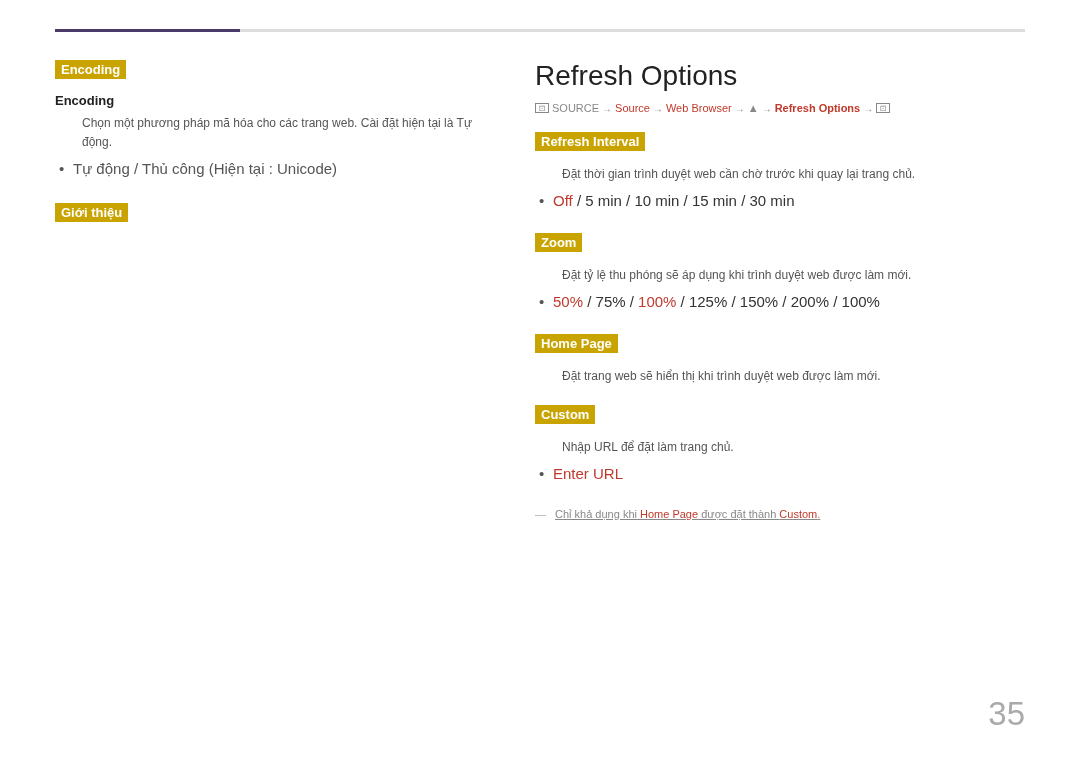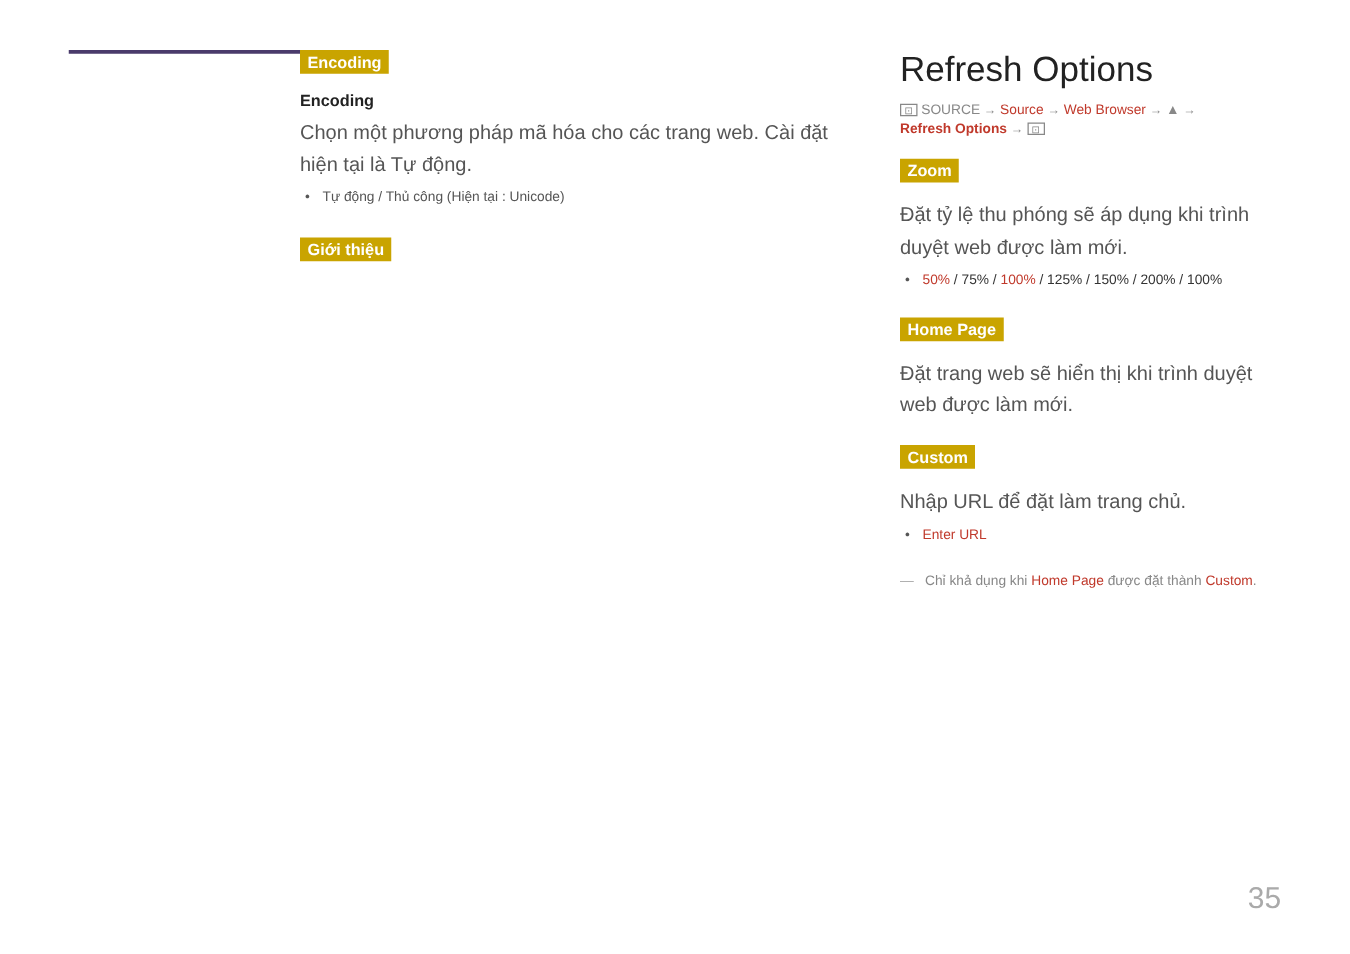--- a/index.html
+++ b/index.html
@@ -9,22 +9,23 @@
       font-size: 13px;
       color: #333;
       width: 1080px;
       height: 763px;
       overflow: hidden;
       position: relative;
     }
 
     .page-container {
       display: flex;
+      flex-direction: column;
       height: 100%;
-      padding: 40px 55px 40px 55px;
+      padding: 29px 55px 40px 55px;
     }
 
     
     .top-dividers {
       display: flex;
       margin-bottom: 28px;
       gap: 0;
     }
     .divider-dark {
       width: 185px;
@@ -69,54 +70,55 @@
     }
 
     .subsection-title {
       font-size: 13px;
       font-weight: 700;
       color: #222;
       margin-bottom: 6px;
     }
 
     .description {
-      font-size: 16px;
+      font-size: 12px;
       color: #555;
       line-height: 1.6;
       margin-bottom: 5px;
+      margin-left: 27px;
     }
 
     .bullet-list {
       list-style: none;
       padding-left: 18px;
       margin-bottom: 20px;
     }
     .bullet-list li {
-      font-size: 11px;
+      font-size: 15px;
       color: #555;
       line-height: 1.6;
       position: relative;
     }
     .bullet-list li::before {
       content: '•';
       position: absolute;
       left: -14px;
       color: #555;
     }
 
     
     .opt-orange { color: #c0392b; }
     .opt-dark { color: #333; }
 
     
     .page-number {
       position: absolute;
       bottom: 30px;
       right: 55px;
-      font-size: 24px;
+      font-size: 33px;
       font-weight: 300;
       color: #aaa;
     }
 
     
     .refresh-options-title {
       font-size: 28px;
       font-weight: 400;
       color: #222;
       margin-bottom: 10px;
@@ -169,20 +171,21 @@
       margin-bottom: 18px;
     }
 
     
     .note-text {
       font-size: 11px;
       color: #888;
       padding-left: 20px;
       position: relative;
       line-height: 1.5;
+      text-decoration: underline;
     }
     .note-text::before {
       content: '―';
       position: absolute;
       left: 0;
       color: #aaa;
     }
 
     .left-section-block {
       margin-bottom: 22px;
@@ -233,20 +236,29 @@
         <span class="bc-arrow">→</span>
         <span class="bc-link">Web Browser</span>
         <span class="bc-arrow">→</span>
         <span class="bc-text">▲</span>
         <span class="bc-arrow">→</span>
         <span class="bc-highlight">Refresh Options</span>
         <span class="bc-arrow">→</span>
         <span class="bc-btn">⊡</span>
       </div>
 
+      <div class="section-block">
+        <div class="section-heading">Refresh Interval</div>
+        <div class="description">Đặt thời gian trình duyệt web cần chờ trước khi quay lại trang chủ.</div>
+        <ul class="bullet-list">
+          <li>
+            <span class="opt-orange">Off</span><span class="opt-dark"> / 5 min / 10 min / 15 min / 30 min</span>
+          </li>
+        </ul>
+      </div>
 
       <div class="section-block">
         <div class="section-heading">Zoom</div>
         <div class="description">Đặt tỷ lệ thu phóng sẽ áp dụng khi trình duyệt web được làm mới.</div>
         <ul class="bullet-list">
           <li>
             <span class="opt-orange">50%</span><span class="opt-dark"> / 75% / </span><span class="opt-orange">100%</span><span class="opt-dark"> / 125% / 150% / 200% / 100%</span>
           </li>
         </ul>
       </div>

